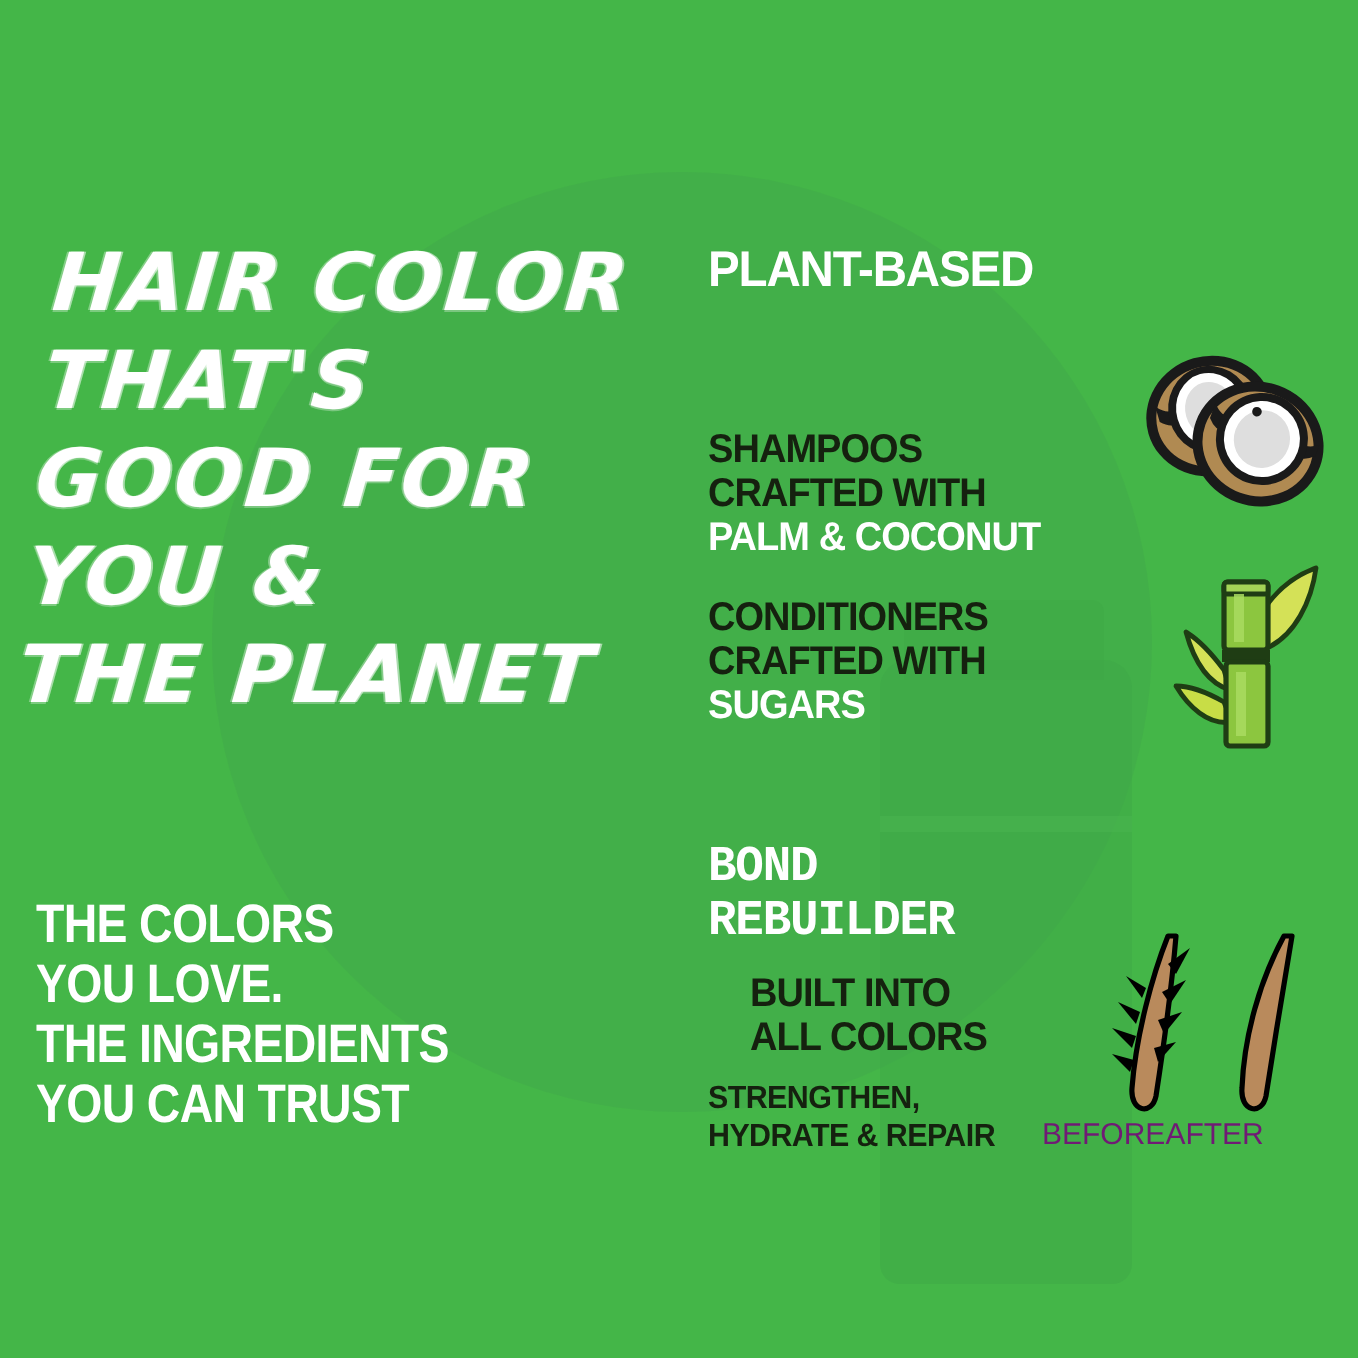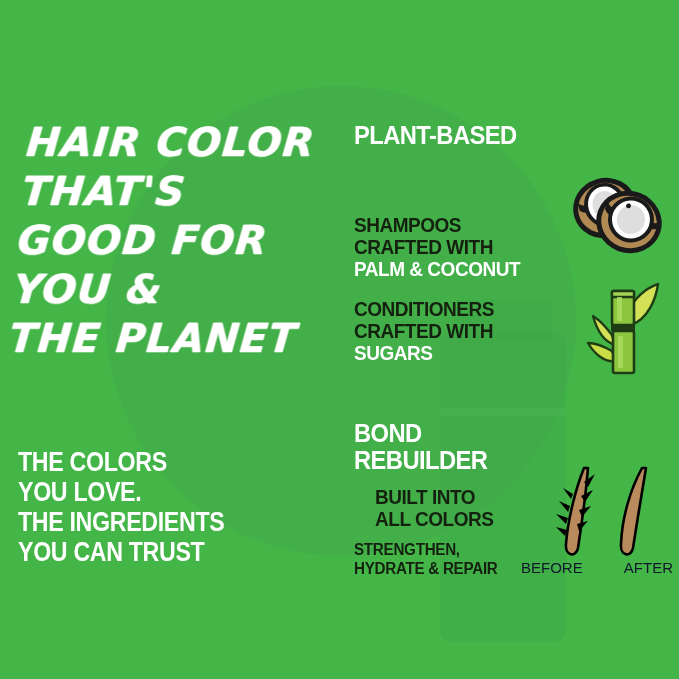--- a/index.html
+++ b/index.html
@@ -139,38 +139,37 @@
     letter-spacing: -0.3px;
     text-transform: uppercase;
     white-space: pre-line;
     transform: scaleX(0.95);
     transform-origin: left top;
   }
 
   #b-plant   { top: 122px; }
   #b-shampoo { top: 182px; margin-top: 32px; }
   #b-cond    { top: 298px; }
-  #b-bond    { top: 420px; }
+  #b-bond    { top: 420px; font-family: Liberation Mono, monospace; }
   #b-built   { top: 486px; margin-left: 21px; }
   #b-streng  { top: 540px; }
 
   
   .icon { position: absolute; }
   #icon-coconut  { left: 565px; top: 166px; }
   #icon-cane     { left: 578px; top: 281px; }
   #icon-hair     { left: 524px; top: 466px; }
 
   .ba-labels {
     position: absolute;
     left: 521px;
     top: 559px;
     width: 152px;
     display: flex;
-    justify-content: space-between;
-    color: #0f172a;
+    color: #701a75;
     font-weight: 400;
     font-size: 15px;
     letter-spacing: 0px;
     text-transform: uppercase;
   }
 </style>
 </head>
 <body>
 
 <div id="poster">

